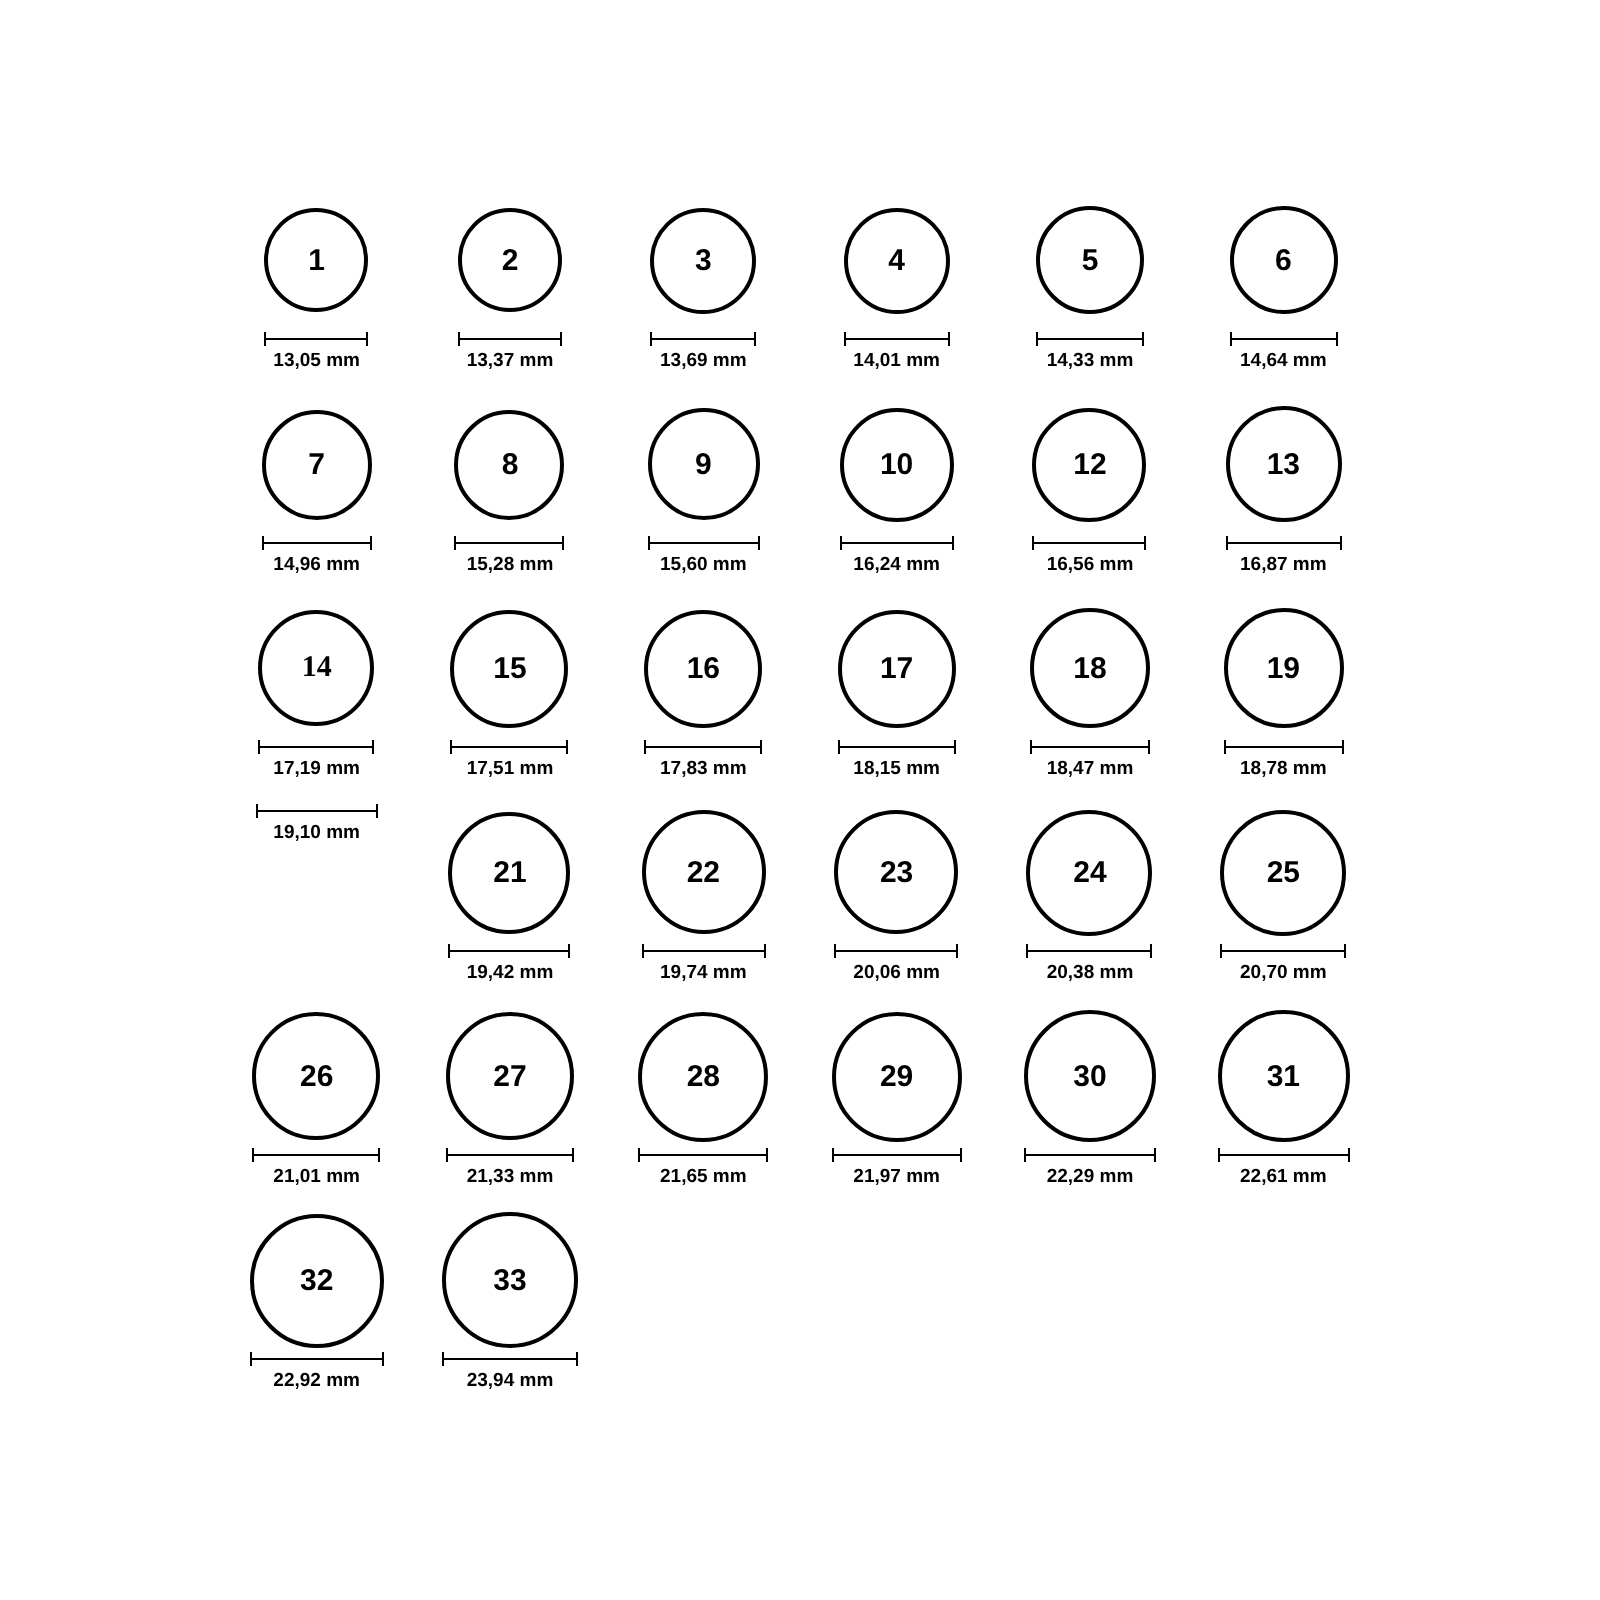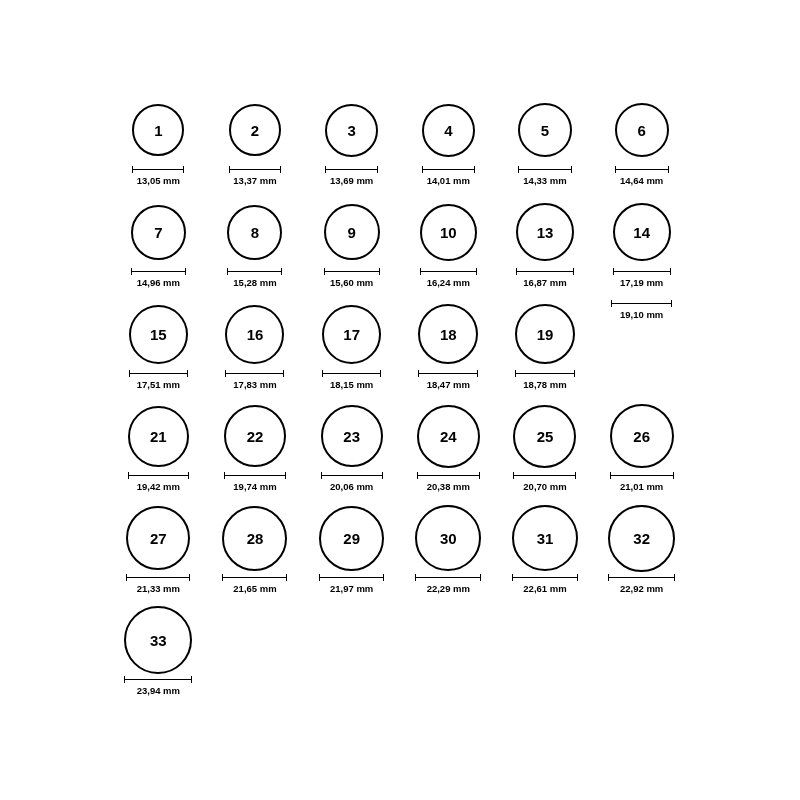--- a/index.html
+++ b/index.html
@@ -242,36 +242,51 @@
           <div class="arrow" style="width: 57px;">
             <div class="bar"></div>
             <div class="tick-left"></div>
             <div class="tick-right"></div>
           </div>
           <div class="mm">16,24 mm</div>
         </div>
       </div>
       <div class="cell">
         <div class="ring-wrap">
+          <div class="ring" style="width: 57px; height: 57px;">
+            <span class="ring-label">12</span>
+          </div>
+        </div>
+        <div class="measure">
+          <div class="arrow" style="width: 57px;">
+            <div class="bar"></div>
+            <div class="tick-left"></div>
+            <div class="tick-right"></div>
+          </div>
+          <div class="mm">16,56 mm</div>
+        </div>
+      </div>
+      <div class="cell">
+        <div class="ring-wrap">
           <div class="ring" style="width: 58px; height: 58px;">
             <span class="ring-label">13</span>
           </div>
         </div>
         <div class="measure">
           <div class="arrow" style="width: 58px;">
             <div class="bar"></div>
             <div class="tick-left"></div>
             <div class="tick-right"></div>
           </div>
           <div class="mm">16,87 mm</div>
         </div>
       </div>
       <div class="cell">
         <div class="ring-wrap">
-          <div class="ring" style="width: 58px; height: 58px;">
+          <div class="ring" style="width: 58px; height: 58px; font-family: Liberation Serif, serif;">
             <span class="ring-label">14</span>
           </div>
         </div>
         <div class="measure">
           <div class="arrow" style="width: 58px;">
             <div class="bar"></div>
             <div class="tick-left"></div>
             <div class="tick-right"></div>
           </div>
           <div class="mm">17,19 mm</div>

